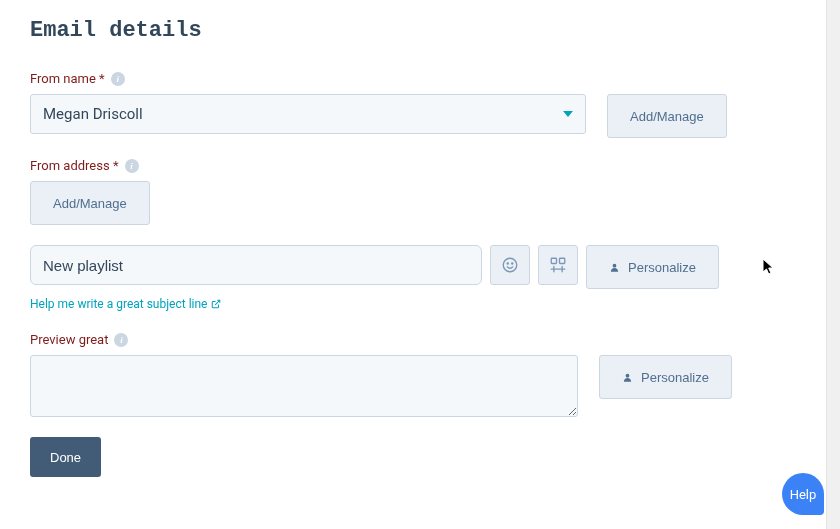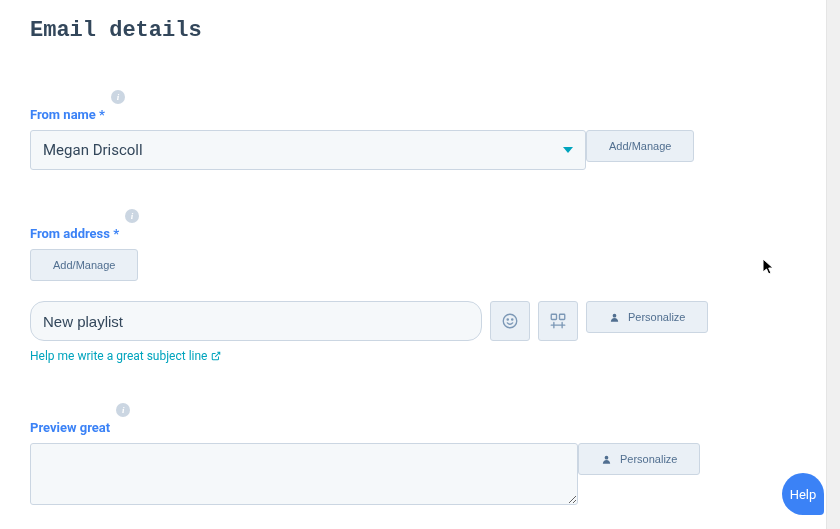--- a/index.html
+++ b/index.html
@@ -31,42 +31,41 @@
       margin-bottom: 20px;
     }
     .field-label-row {
       display: flex;
       align-items: center;
       gap: 6px;
       margin-bottom: 8px;
     }
     .field-label {
       font-size: 13px;
-      font-weight: 700;
-      color: #3b82f6;
-      margin-top: 36px;
+      font-weight: 400;
+      color: #7f1d1d;
     }
     .info-icon {
       width: 14px;
       height: 14px;
       background: #cbd6e2;
       border-radius: 50%;
       display: inline-flex;
       align-items: center;
       justify-content: center;
       color: #fff;
       font-size: 9px;
       font-weight: bold;
       font-style: italic;
       font-family: Georgia, serif;
       cursor: default;
     }
     .field-row {
       display: flex;
-      gap: 0;
+      gap: 21px;
       align-items: flex-start;
     }
     .select-input {
       flex: 1;
       height: 40px;
       background: #f5f8fa;
       border: 1px solid #cbd6e2;
       border-radius: 3px;
       display: flex;
       align-items: center;
@@ -80,39 +79,39 @@
       color: #33475b;
     }
     .chevron {
       width: 0;
       height: 0;
       border-left: 5px solid transparent;
       border-right: 5px solid transparent;
       border-top: 6px solid #00a4bd;
     }
     .btn-secondary {
-      height: 32px;
+      height: 44px;
       padding: 0 22px;
       background: #eaf0f6;
       border: 1px solid #cbd6e2;
       border-radius: 3px;
       color: #516f90;
-      font-size: 11px;
+      font-size: 13px;
       font-weight: 500;
       cursor: pointer;
       display: inline-flex;
       align-items: center;
       gap: 8px;
       justify-content: center;
     }
     .text-input {
       height: 40px;
       background: #f5f8fa;
       border: 1px solid #cbd6e2;
-      border-radius: 14px;
+      border-radius: 6px;
       padding: 0 12px;
       font-size: 15px;
       color: #33475b;
       outline: none;
     }
     .subject-row {
       display: flex;
       gap: 8px;
       align-items: flex-start;
     }
@@ -292,20 +291,21 @@
       <button class="btn-secondary">
         <svg class="person-icon" viewBox="0 0 24 24">
           <circle cx="12" cy="8" r="4"></circle>
           <path d="M4 21c0-4.4 3.6-8 8-8s8 3.6 8 8z"></path>
         </svg>
         <span>Personalize</span>
       </button>
     </div>
   </div>
 
+  <button class="btn-primary">Done</button>
 </div>
 
 <div class="scrollbar-track">
   <div class="scrollbar-thumb"></div>
 </div>
 
 <div class="help-bubble">Help</div>
 
 <svg class="cursor-pointer" viewBox="0 0 14 18">
   <path d="M1 1l0 13 3.5-3 2.2 5 2.2-1-2.2-5 4.3 0z" fill="#000" stroke="#fff" stroke-width="1"></path>

